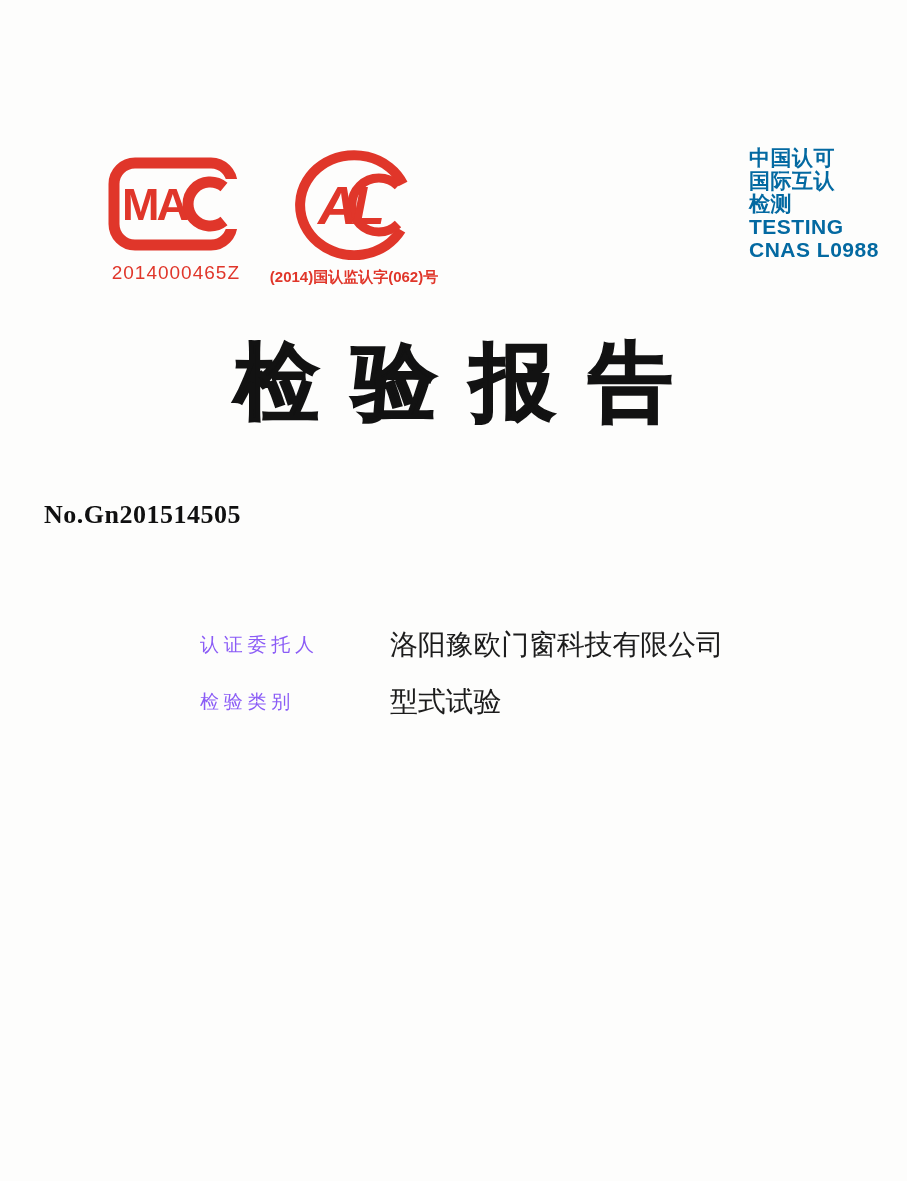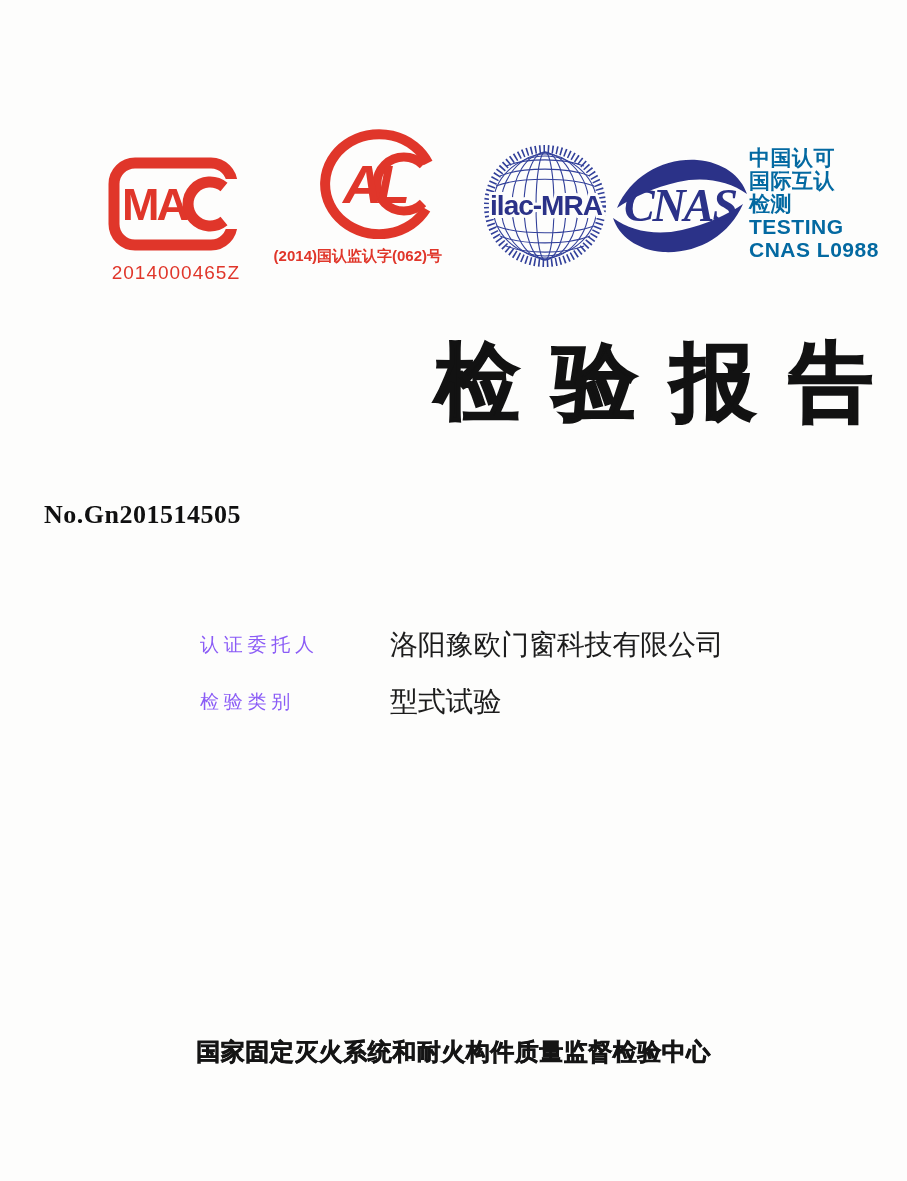--- a/index.html
+++ b/index.html
@@ -9,32 +9,32 @@
     margin:0 auto;
     background:#fdfdfc;
     font-family:"Liberation Serif","DejaVu Serif",serif;
     color:#1f1f1f;
     overflow:hidden;
   }
   
   .cma-block{position:absolute;left:100px;top:156px;width:140px;text-align:right;}
   .cma-num{margin-top:6px;font-family:"Liberation Sans","DejaVu Sans",sans-serif;
     font-size:19px;font-weight:400;color:#e0362a;letter-spacing:1px;}
-  .cal-block{position:absolute;left:266px;top:127px;width:176px;text-align:right;}
+  .cal-block{position:absolute;left:266px;top:148px;width:176px;text-align:center;}
   .cal-caption{margin-top:4px;font-family:"Liberation Sans","DejaVu Sans",sans-serif;
     font-size:15px;font-weight:700;color:#e0362a;letter-spacing:0px;white-space:nowrap;}
   .ilac-block{position:absolute;left:482px;top:140px;width:128px;height:132px;}
   .cnas-logo-block{position:absolute;left:611px;top:156px;width:138px;height:100px;}
   .cnas-text-block{position:absolute;left:749px;top:146px;
     font-family:"Liberation Sans","DejaVu Sans",sans-serif;
     font-size:21px;font-weight:700;color:#0369a1;line-height:23px;letter-spacing:.5px;}
   
   .title{
     position:absolute;left:0;top:326px;width:100%;
-    text-align:right;text-indent:34px;
+    text-align:center;text-indent:34px;
     font-family:"Liberation Sans","DejaVu Sans",sans-serif;
     font-size:84px;font-weight:900;letter-spacing:34px;
     color:#121212;-webkit-text-stroke:2px #121212;
     margin:0;white-space:nowrap;
   }
   
   .report-no{
     position:absolute;left:0;top:500px;width:100%;
     text-align:left;text-indent:44px;
     font-size:26px;font-weight:700;color:#101010;letter-spacing:.5px;
@@ -71,49 +71,21 @@
 
   <div class="cal-block">
     <svg width="126" height="112" viewBox="0 0 126 112">
       <path d="M 112 36 A 54 50 0 1 0 110 82" fill="none" stroke="#e0362a" stroke-width="10"></path>
       <path d="M 107 38 A 27 27 0 1 0 107 76" fill="none" stroke="#e0362a" stroke-width="9"></path>
       <text x="27" y="76" font-family="Liberation Sans, DejaVu Sans, sans-serif" font-size="54" font-weight="900" font-style="italic" fill="#e0362a" letter-spacing="-5">AL</text>
     </svg>
     <div class="cal-caption">(2014)国认监认字(062)号</div>
   </div>
 
-  <div class="ilac-block">
-    <svg width="128" height="132" viewBox="0 0 128 132">
-      <g stroke="#32409a" fill="none">
-        <circle cx="63" cy="66" r="57" stroke-width="8" stroke-dasharray="1.6 2.7"></circle>
-        <ellipse cx="63" cy="66" rx="9" ry="54" stroke-width="1.1"></ellipse>
-        <ellipse cx="63" cy="66" rx="21" ry="54" stroke-width="1.1"></ellipse>
-        <ellipse cx="63" cy="66" rx="33" ry="53" stroke-width="1.1"></ellipse>
-        <ellipse cx="63" cy="66" rx="44" ry="52" stroke-width="1.1"></ellipse>
-        <ellipse cx="63" cy="66" rx="52" ry="50" stroke-width="1.1"></ellipse>
-        <path d="M 24 26 A 52 18 0 0 1 102 26" stroke-width="1.1"></path>
-        <path d="M 18 36 A 56 17 0 0 1 108 36" stroke-width="1.1"></path>
-        <path d="M 14 46 A 60 16 0 0 1 112 46" stroke-width="1.1"></path>
-        <path d="M 24 106 A 52 18 0 0 0 102 106" stroke-width="1.1"></path>
-        <path d="M 18 96 A 56 17 0 0 0 108 96" stroke-width="1.1"></path>
-        <path d="M 14 86 A 60 16 0 0 0 112 86" stroke-width="1.1"></path>
-      </g>
-      <text x="64" y="75" text-anchor="middle" font-family="Liberation Sans, DejaVu Sans, sans-serif" font-size="28" font-weight="900" fill="#2b3288" letter-spacing="-1" stroke="#fdfdfc" stroke-width="6" paint-order="stroke">ilac-MRA</text>
-    </svg>
-  </div>
 
-  <div class="cnas-logo-block">
-    <svg width="138" height="100" viewBox="0 0 138 100">
-      <path d="M 6 52 C 20 20, 52 2, 86 4 C 112 6, 130 20, 136 38
-               C 118 25, 93 20, 67 26 C 44 31, 20 42, 6 52 Z" fill="#2b3288"></path>
-      <path d="M 132 48 C 118 80, 86 98, 52 96 C 26 94, 8 80, 2 62
-               C 20 75, 45 80, 71 74 C 94 69, 118 58, 132 48 Z" fill="#2b3288"></path>
-      <text x="69" y="65" text-anchor="middle" font-family="Liberation Serif, DejaVu Serif, serif" font-size="46" font-weight="900" font-style="italic" fill="#2b3288" letter-spacing="-2">CNAS</text>
-    </svg>
-  </div>
 
   <div class="cnas-text-block">
     <div>中国认可</div>
     <div>国际互认</div>
     <div>检测</div>
     <div>TESTING</div>
     <div>CNAS L0988</div>
   </div>
 
   <h1 class="title">检验报告</h1>
@@ -124,15 +96,14 @@
     <div class="field-row">
       <span class="field-label">认 证 委 托 人</span>
       <span class="field-value">洛阳豫欧门窗科技有限公司</span>
     </div>
     <div class="field-row">
       <span class="field-label">检 验 类 别</span>
       <span class="field-value">型式试验</span>
     </div>
   </div>
 
-  <div class="footer">国家固定灭火系统和耐火构件质量监督检验中心</div>
 
 </div>
 
 </body></html>

